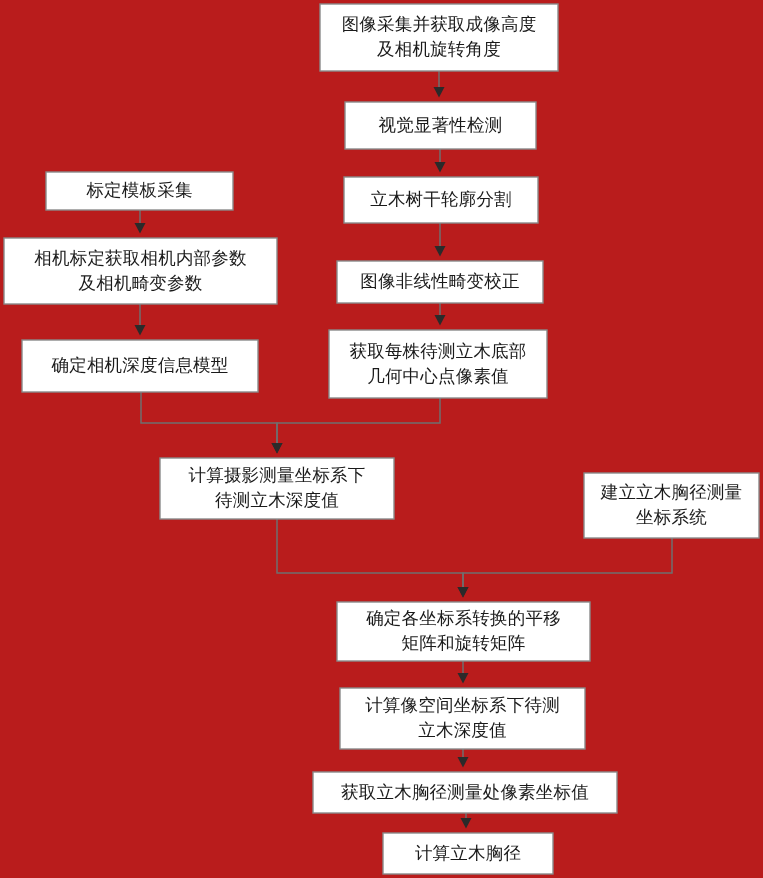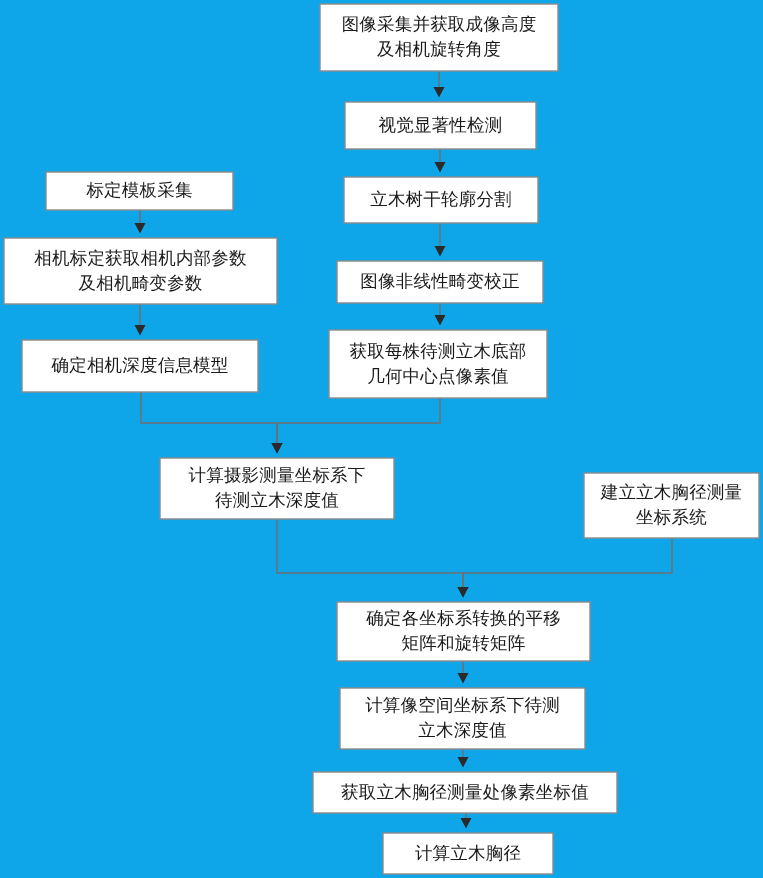--- a/index.html
+++ b/index.html
@@ -10,21 +10,21 @@
   body {
     width: 763px;
     height: 878px;
     font-family: "DejaVu Sans", "Liberation Sans", sans-serif;
     overflow: hidden;
   }
   #flowchart-root {
     position: relative;
     width: 763px;
     height: 878px;
-    background: #0ea5e9;
+    background: #b91c1c;
   }
   svg.flow-canvas {
     position: absolute;
     top: 0; left: 0;
     width: 763px;
     height: 878px;
   }
   .node-rect {
     fill: #ffffff;
     stroke: #8a8a8a;

